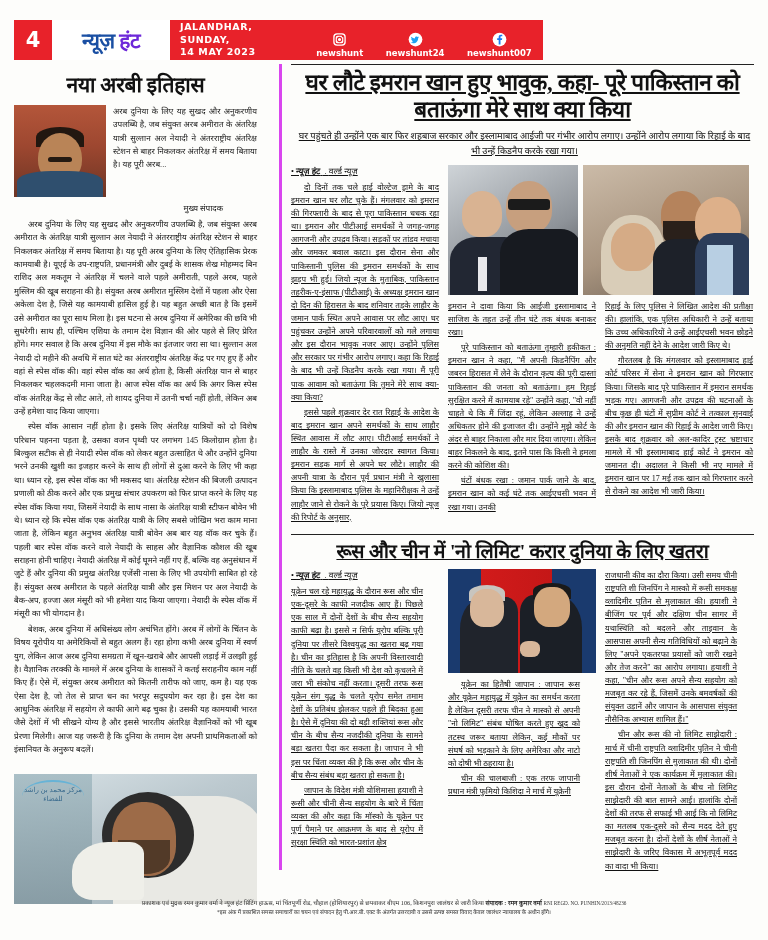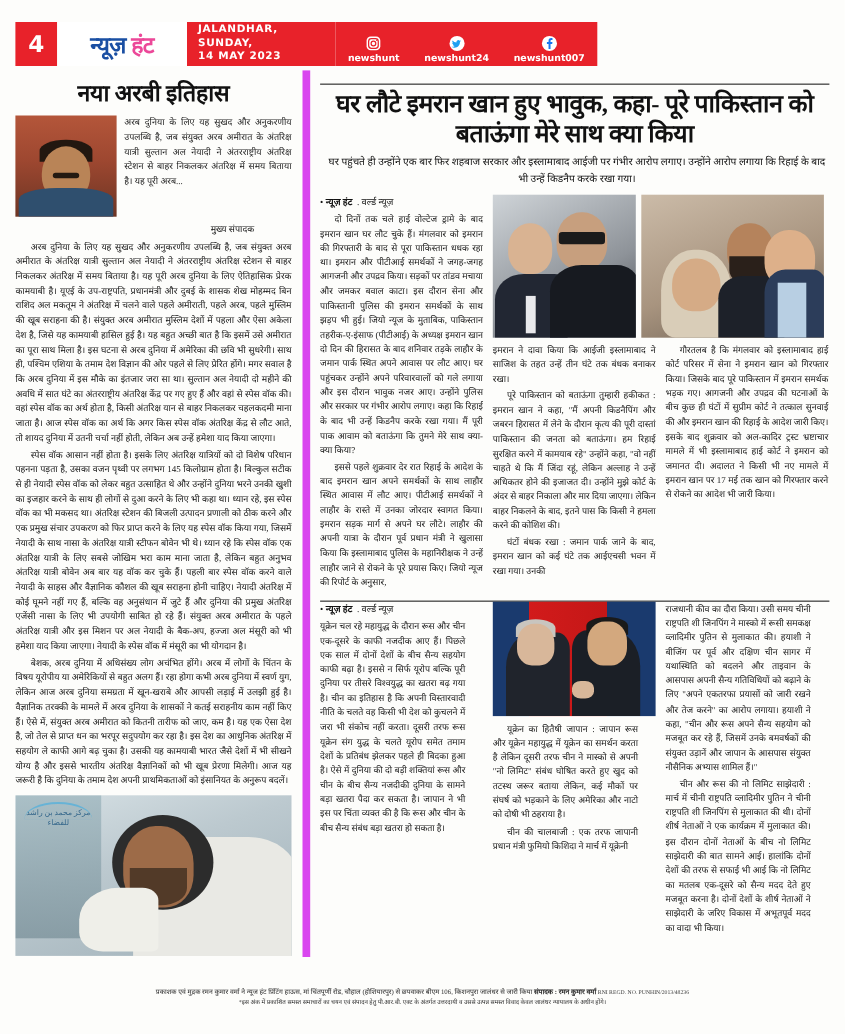--- a/index.html
+++ b/index.html
@@ -30,21 +30,21 @@
     font-weight:bold;font-size:21px;
     margin-left:14px;
   }
   .logo-box{
     width:118px;background:#ffffff;
     display:flex;align-items:center;justify-content:center;
     font-family:"Liberation Serif",serif;
     font-weight:bold;font-size:21px;letter-spacing:-0.5px;
   }
   .logo-a{color:#1a4fa3;}
-  .logo-b{color:#ec4899;}
+  .logo-b{color:#6d28d9;}
   .dateline{
     background:#e8222a;color:#ffffff;
     display:flex;flex-direction:column;justify-content:center;
     padding:0 10px;width:135px;box-sizing:border-box;
     font-family:"DejaVu Sans","Liberation Sans",sans-serif;
     font-weight:bold;font-size:9.5px;line-height:1.35;letter-spacing:0.6px;
   }
   .section-band{
     flex:1;background:#1a4fa3;color:#fff;
     display:flex;align-items:center;justify-content:center;
@@ -64,21 +64,21 @@
   .sic{width:15px;height:15px;display:block;}
 
   
   .content{
     position:absolute;left:14px;top:64px;width:740px;height:828px;
   }
 
   
   .col-left{
     position:absolute;left:0;top:0;width:268px;height:806px;
-    border-right:7px solid #d946ef;padding-right:10px;box-sizing:border-box;
+    border-right:3px solid #d946ef;padding-right:22px;box-sizing:border-box;
   }
   .ed-title{
     text-align:center;font-weight:bold;font-size:21px;
     margin:6px 0 7px 0;letter-spacing:-0.2px;
   }
   .ed-top{display:flex;gap:7px;align-items:flex-start;}
   .ed-photo{
     width:92px;height:92px;flex:none;position:relative;overflow:hidden;
     background:linear-gradient(180deg,#b4563a 0%,#9d4730 45%,#6d3524 100%);
   }
@@ -109,21 +109,21 @@
     font-weight:bold;font-size:14px;
   }
   .ed-role{
     text-align:right;font-size:8.2px;margin:5px 0 5px 0;padding-right:34px;
   }
   .ed-body p{
     margin:0 0 2px 0;font-size:8.2px;line-height:1.63;
     text-align:justify;text-indent:14px;color:#151515;
   }
   .astro-photo{
-    margin-top:7px;width:100%;height:146px;position:relative;overflow:hidden;
+    margin-top:18px;width:100%;height:130px;position:relative;overflow:hidden;
     background:linear-gradient(160deg,#d8e2e6 0%,#bcc9cf 40%,#9fb0b8 100%);
   }
   .astro-photo .suit{
     position:absolute;right:-6px;bottom:-12px;width:150px;height:120px;
     background:#e9e9e4;border-radius:42% 30% 6% 6%;
   }
   .astro-photo .helmetring{
     position:absolute;left:88px;top:18px;width:92px;height:86px;
     border-radius:50%;background:#2c2c2c;
   }
@@ -147,21 +147,21 @@
     position:absolute;left:6px;top:12px;width:66px;height:26px;
     color:#2a5f86;font-size:7px;line-height:1.3;text-align:center;opacity:.9;
   }
   .astro-photo .arc{
     position:absolute;left:8px;top:6px;width:62px;height:14px;
     border-top:2px solid #67b3d6;border-radius:50%/100% 100% 0 0;
   }
 
   
   .col-right{
-    position:absolute;left:277px;top:12px;width:463px;
+    position:absolute;left:277px;top:0;width:463px;text-decoration:underline;
   }
   .lead-rule{height:1px;background:#222;width:100%;margin-bottom:5px;}
   .lead-head{
     font-weight:bold;font-size:22.5px;line-height:1.18;text-align:center;
     letter-spacing:-0.3px;margin:2px 0 6px 0;
   }
   .lead-sub{
     font-size:9.3px;line-height:1.55;text-align:center;margin:0 0 7px 4px;
   }
   .kicker{
@@ -376,39 +376,42 @@
                   <div class="shirt"></div>
               </div>
             </div>
             <div class="story-cols">
               <div class="scol">
                 <p class="noind">इमरान ने दावा किया कि आईजी इस्लामाबाद ने साजिश के तहत उन्हें तीन घंटे तक बंधक बनाकर रखा।</p>
                 <p>पूरे पाकिस्तान को बताऊंगा तुम्हारी हकीकत : इमरान खान ने कहा, "मैं अपनी किडनैपिंग और जबरन हिरासत में लेने के दौरान कृत्य की पूरी दास्तां पाकिस्तान की जनता को बताऊंगा। हम रिहाई सुरक्षित करने में कामयाब रहे" उन्होंने कहा, "वो नहीं चाहते थे कि मैं जिंदा रहूं, लेकिन अल्लाह ने उन्हें अधिकतर होने की इजाजत दी। उन्होंने मुझे कोर्ट के अंदर से बाहर निकाला और मार दिया जाएगा। लेकिन बाहर निकलने के बाद, इतने पास कि किसी ने हमला करने की कोशिश की।</p>
                 <p>घंटों बंधक रखा : जमान पार्क जाने के बाद, इमरान खान को कई घंटे तक आईएचसी भवन में रखा गया। उनकी</p>
               </div>
               <div class="scol">
+                <p class="noind">रिहाई के लिए पुलिस ने लिखित आदेश की प्रतीक्षा की। हालांकि, एक पुलिस अधिकारी ने उन्हें बताया कि उच्च अधिकारियों ने उन्हें आईएचसी भवन छोड़ने की अनुमति नहीं देने के आदेश जारी किए थे।</p>
                 <p>गौरतलब है कि मंगलवार को इस्लामाबाद हाई कोर्ट परिसर में सेना ने इमरान खान को गिरफ्तार किया। जिसके बाद पूरे पाकिस्तान में इमरान समर्थक भड़क गए। आगजनी और उपद्रव की घटनाओं के बीच कुछ ही घंटों में सुप्रीम कोर्ट ने तत्काल सुनवाई की और इमरान खान की रिहाई के आदेश जारी किए। इसके बाद शुक्रवार को अल-कादिर ट्रस्ट भ्रष्टाचार मामले में भी इस्लामाबाद हाई कोर्ट ने इमरान को जमानत दी। अदालत ने किसी भी नए मामले में इमरान खान पर 17 मई तक खान को गिरफ्तार करने से रोकने का आदेश भी जारी किया।</p>
               </div>
             </div>
           </div>
 
         </div>
       </div>
 
       <div class="rc-wrap">
         <div class="rc-rule"></div>
+        <div class="rc-head">रूस और चीन में 'नो लिमिट' करार दुनिया के लिए खतरा</div>
 
         <div class="rc-cols">
 
           <div class="rcol">
             <div class="kicker">
               <span class="dot">•&nbsp;</span><b>न्यूज़ हंट</b>
               <span>&nbsp;.&nbsp;</span><span>वर्ल्ड न्यूज़</span>
             </div>
             <p class="noind">यूक्रेन चल रहे महायुद्ध के दौरान रूस और चीन एक-दूसरे के काफी नजदीक आए हैं। पिछले एक साल में दोनों देशों के बीच सैन्य सहयोग काफी बढ़ा है। इससे न सिर्फ यूरोप बल्कि पूरी दुनिया पर तीसरे विश्वयुद्ध का खतरा बढ़ गया है। चीन का इतिहास है कि अपनी विस्तारवादी नीति के चलते वह किसी भी देश को कुचलने में जरा भी संकोच नहीं करता। दूसरी तरफ रूस यूक्रेन संग युद्ध के चलते यूरोप समेत तमाम देशों के प्रतिबंध झेलकर पहले ही बिदका हुआ है। ऐसे में दुनिया की दो बड़ी शक्तियां रूस और चीन के बीच सैन्य नजदीकी दुनिया के सामने बड़ा खतरा पैदा कर सकता है। जापान ने भी इस पर चिंता व्यक्त की है कि रूस और चीन के बीच सैन्य संबंध बड़ा खतरा हो सकता है।</p>
+            <p>जापान के विदेश मंत्री योशिमासा हयाशी ने रूसी और चीनी सैन्य सहयोग के बारे में चिंता व्यक्त की और कहा कि मॉस्को के यूक्रेन पर पूर्ण पैमाने पर आक्रमण के बाद से यूरोप में सुरक्षा स्थिति को भारत-प्रशांत क्षेत्र</p>
           </div>
 
           <div class="rcol">
             <div class="rc-photo">
               <div class="p1"></div>
                 <div class="p1hair"></div>
                 <div class="p1h"></div>
               <div class="p2"></div>
                 <div class="p2hair"></div>
                 <div class="p2h"></div>

